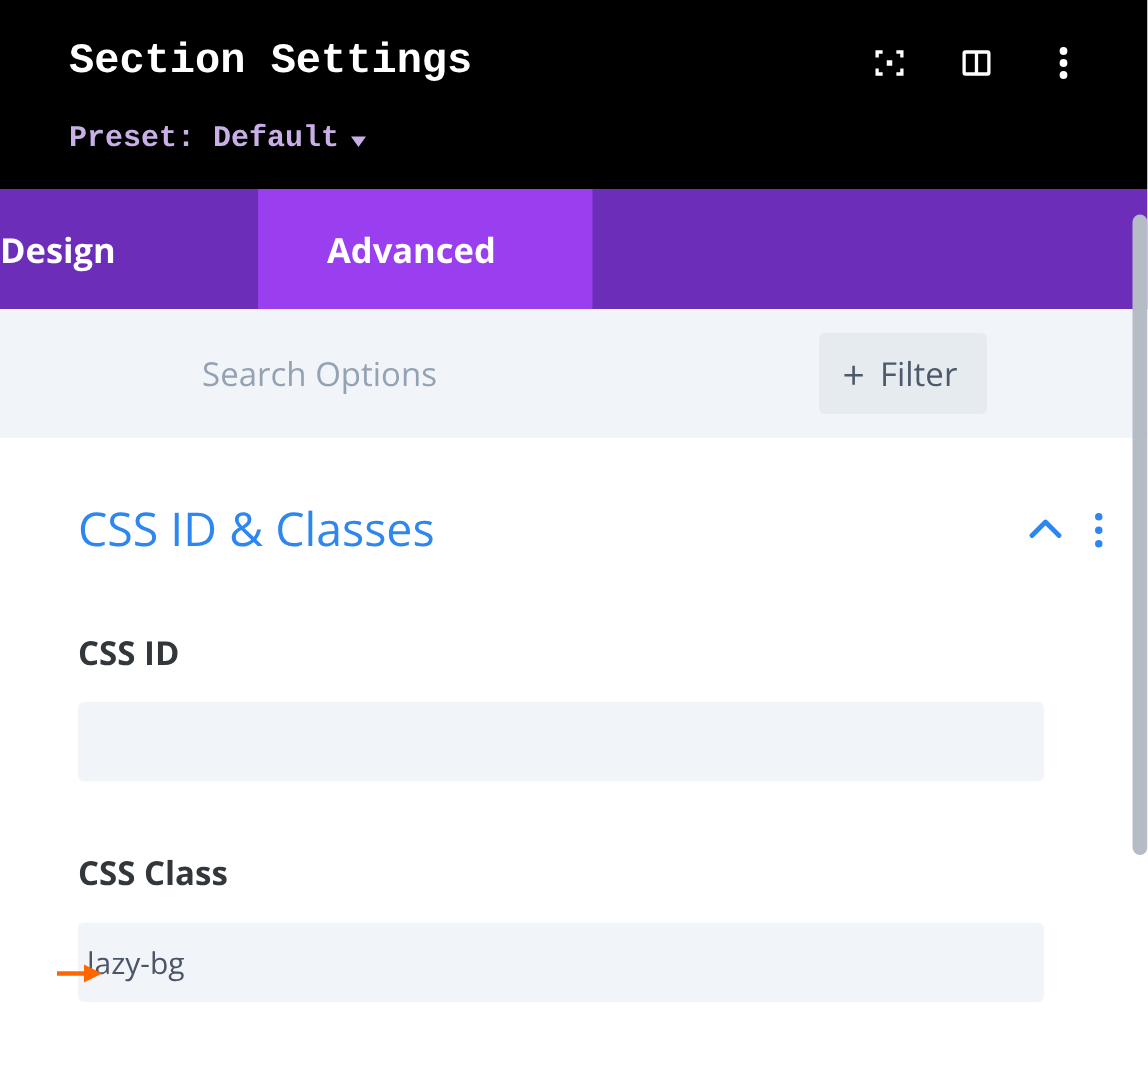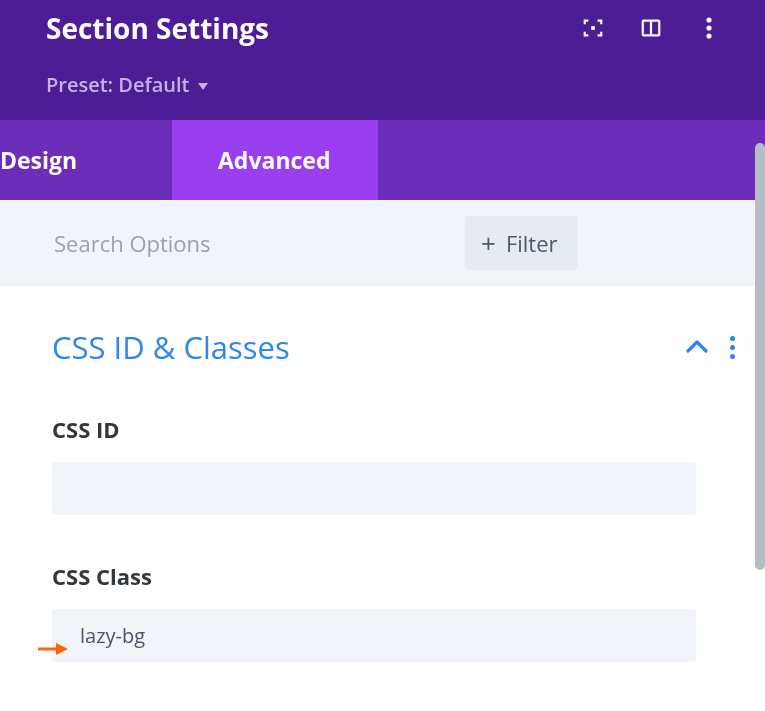--- a/index.html
+++ b/index.html
@@ -7,23 +7,24 @@
       font-family: "Open Sans", -apple-system, "Segoe UI", Roboto, Arial, sans-serif;
       background:#fff;
       width:765px;
       height:711px;
       position:relative;
       overflow:hidden;
     }
 
     
     .header {
-      background:#4c1d95;
-      padding:9px 40px 22px 46px;
+      background:#000000;
+      padding:26px 40px 22px 46px;
       color:#fff;
+      font-family:Liberation Mono, monospace;
     }
     .header-top {
       display:flex;
       align-items:center;
       justify-content:space-between;
     }
     .title {
       font-size:28px;
       font-weight:700;
       color:#fff;
@@ -67,28 +68,28 @@
     .tab {
       color:#fff;
       font-size:23px;
       font-weight:700;
       padding:24px 0 24px 0;
       cursor:pointer;
       text-align:left;
     }
     .tab.content  { padding-left:46px; width:220px; }
     .tab.design   { width:172px; }
-    .tab.advanced { padding-left:46px; width:206px; background:#9a3ff0; }
+    .tab.advanced { padding-left:46px; width:223px; background:#9a3ff0; }
 
     
     .searchbar {
       background:#f1f5f9;
       display:flex;
       align-items:center;
-      justify-content:flex-start;
+      justify-content:center;
       padding:16px 26px 16px 54px;
     }
     .search-input {
       border:none;
       outline:none;
       background:transparent;
       color:#4c5a6b;
       font-size:22px;
       font-weight:400;
       width:60%;
@@ -154,21 +155,21 @@
       font-weight:700;
     }
     .field-input {
       margin-top:18px;
       width:644px;
       height:53px;
       background:#f1f5f9;
       border-radius:4px;
       border:none;
       outline:none;
-      padding:0 28px;
+      padding:0 6px;
       font-size:20px;
       color:#4a5568;
       font-family:inherit;
     }
 
     .field.second { }
 
     
     .pointer {
       position:absolute;

